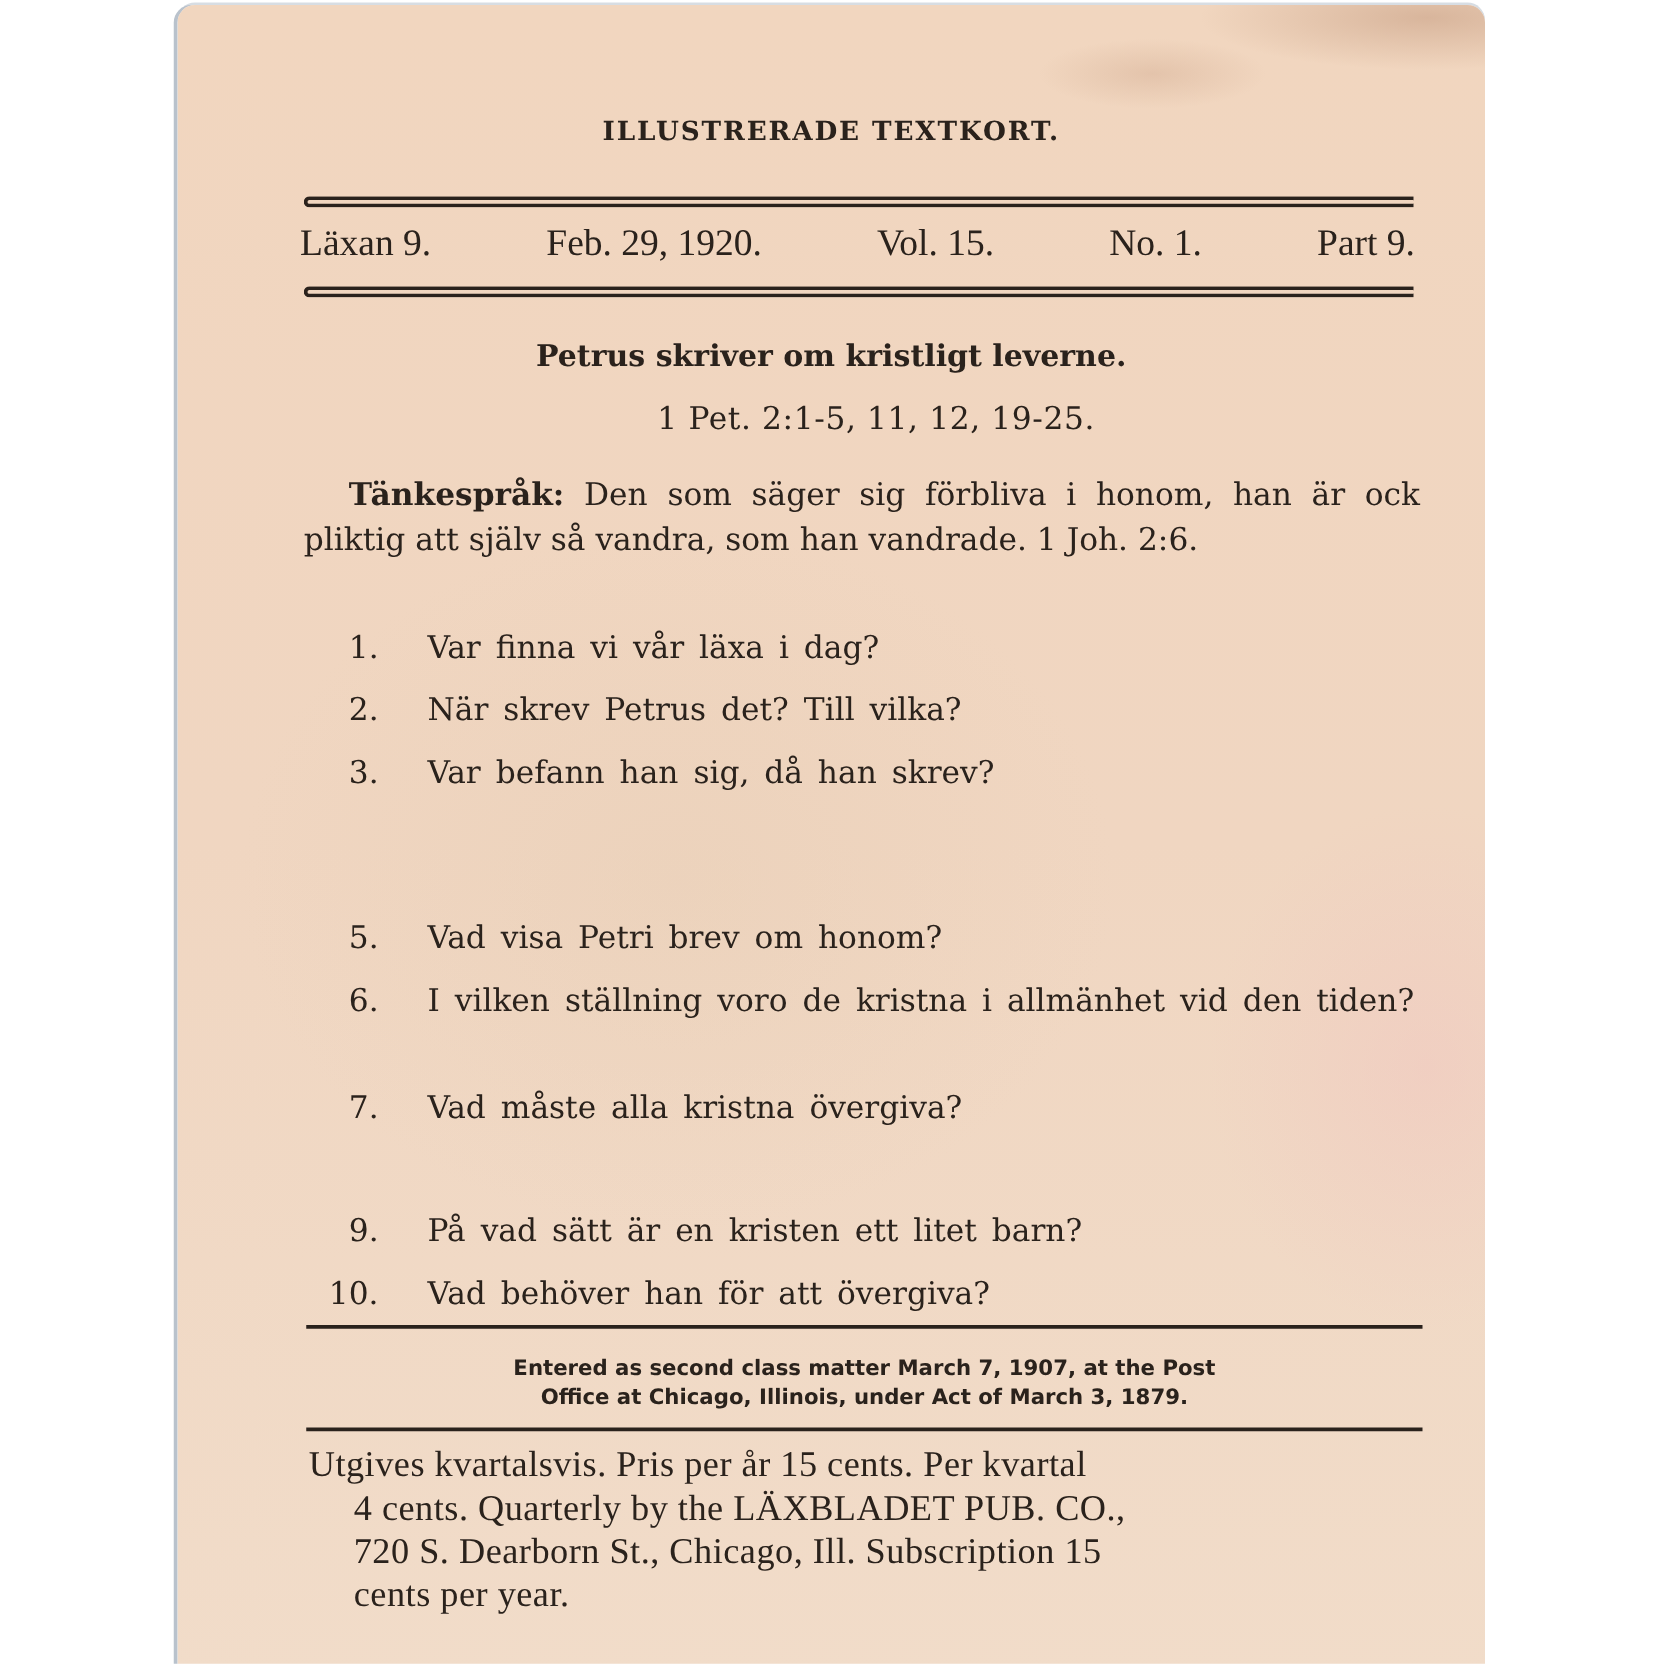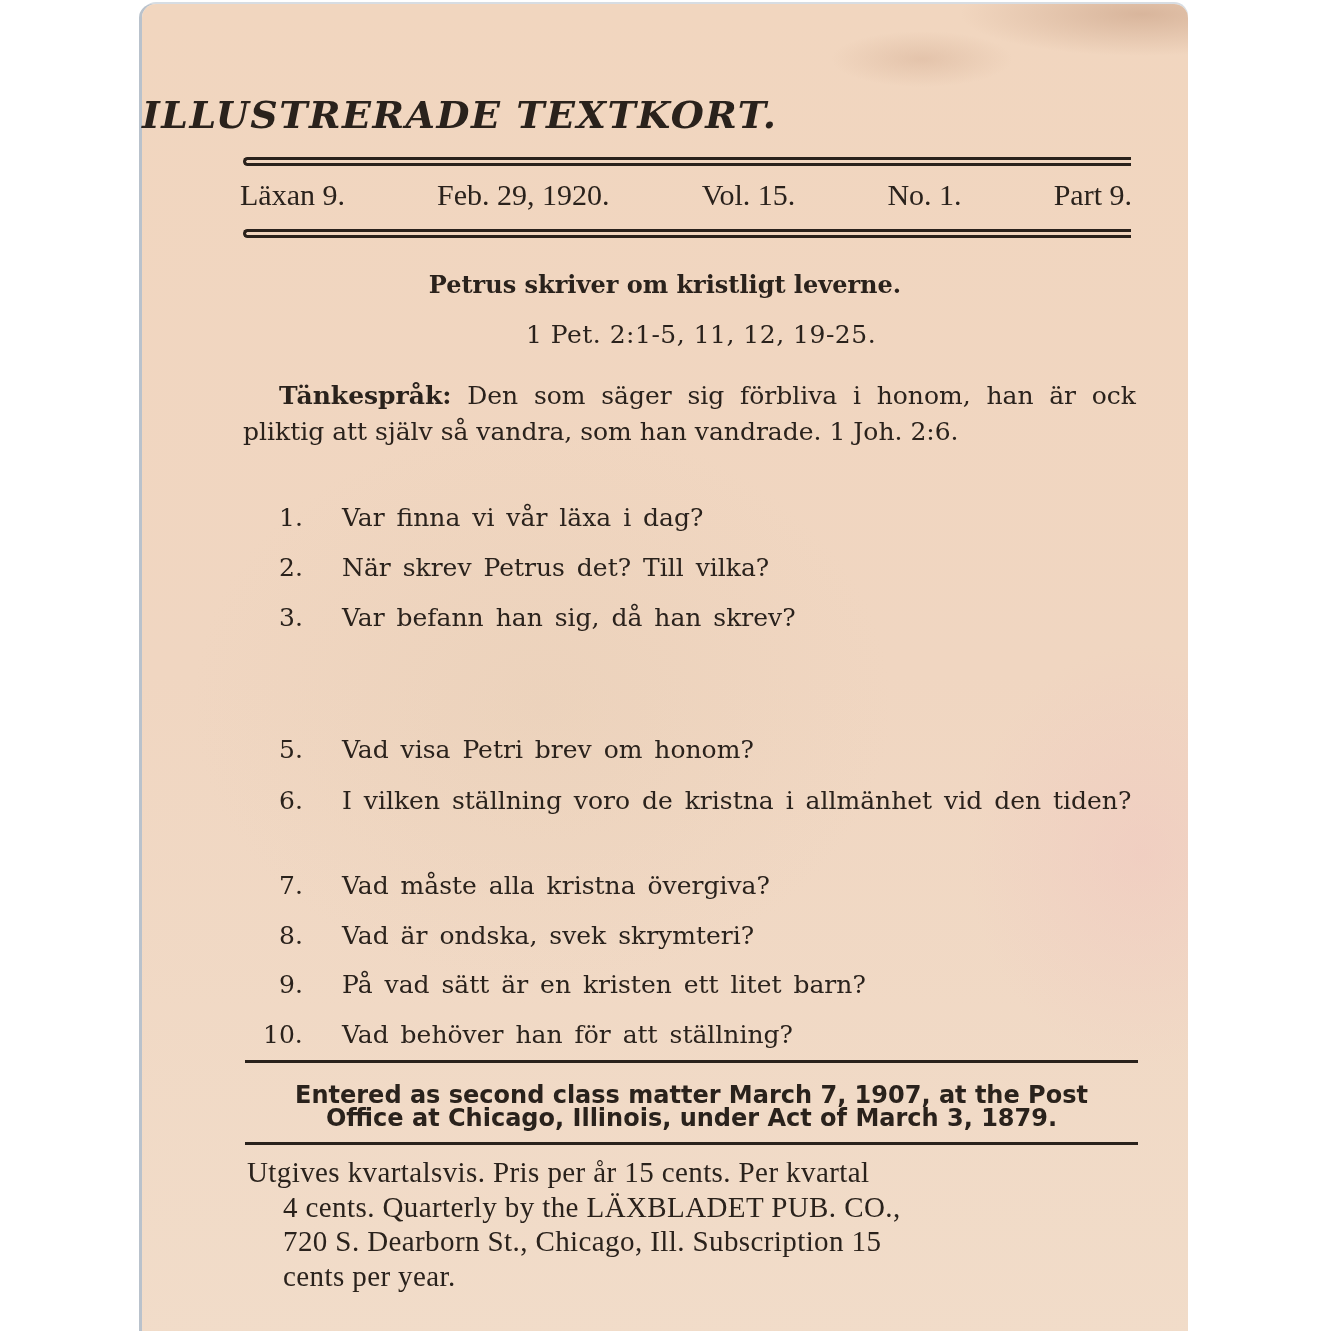--- a/index.html
+++ b/index.html
@@ -14,37 +14,37 @@
       radial-gradient(ellipse 130px 40px at 780px 55px, rgba(180,130,100,0.22), rgba(180,130,100,0) 70%),
       radial-gradient(ellipse 250px 300px at 1000px 850px, rgba(240,190,190,0.35), rgba(240,190,190,0) 70%),
       radial-gradient(ellipse 500px 400px at 400px 700px, rgba(230,205,180,0.4), rgba(230,205,180,0) 70%),
       linear-gradient(180deg,#f1d6bf 0%,#f0d6c1 50%,#f1dcc9 100%);
     border-radius:14px 14px 0 0;
     box-shadow: -3px 0 0 #b9c2cc, 0 -2px 0 #d7dde3;
   }
   .ink { color:#2a221c; }
   .abs { position:absolute; }
   .title {
-    left:0; width:1046px; top:88px; text-align:left;
-    font-family:"DejaVu Serif", serif; font-weight:bold; font-size:38px; letter-spacing:1.5px;font-style:italic;
+    left:0; width:1046px; top:88px; text-align:center;
+    font-family:"DejaVu Serif", serif; font-weight:bold; font-size:21px; letter-spacing:1.5px;
   }
   .dbl-rule { position:absolute; left:101px; width:888px; height:9px;
     border-top:3px solid #2a221c; border-bottom:3px solid #2a221c; border-left:3px solid #2a221c;
     border-radius:6px 0 0 6px; box-sizing:border-box; }
   .meta-row { position:absolute; left:98px; width:892px; top:174px; display:flex; justify-content:space-between;
     font-family:"Liberation Serif", serif; font-size:30px;align-items:flex-end; }
   .subtitle { left:0; width:1046px; top:266px; text-align:center; font-family:"DejaVu Serif", serif; font-weight:bold; font-size:24px; }
   .ref { left:0; width:1046px; top:316px; text-align:center; font-family:"DejaVu Serif", serif; font-size:25px; letter-spacing:0.5px;margin-left:36px; }
   .para { position:absolute; left:101px; width:893px; font-family:"DejaVu Serif", serif; font-size:25px; line-height:36px; text-align:justify; }
   .para .lead { font-weight:bold; }
   .q { position:absolute; left:101px; width:893px; font-family:"DejaVu Serif", serif; font-size:25px; line-height:36px; text-align:justify; word-spacing:4px; }
   .q .num-wrap { display:inline-block; margin-left:36px; width:63px; }
   .single-rule { position:absolute; left:103px; width:893px; height:3px; background:#2a221c; }
   .entered { position:absolute; left:103px; width:893px; top:1080px; text-align:center;
-    font-family:"DejaVu Sans", sans-serif; font-weight:bold; font-size:24px; line-height:23px; }
+    font-family:"DejaVu Sans", sans-serif; font-weight:bold; font-size:17px; line-height:23px; }
   .pub { position:absolute; left:105px; width:890px; top:1151px; font-family:"Liberation Serif", serif; font-size:29px; line-height:34.5px; text-align:justify; letter-spacing:0.4px; }
   .pub .rest { display:block; padding-left:36px; }
 </style>
 </head>
 <body>
 
 <div class="card">
 
   <div class="abs title ink">ILLUSTRERADE TEXTKORT.</div>
 
@@ -79,28 +79,25 @@
   </div>
   <div class="q ink" style="top:728px;">
     <span class="num-wrap">5.</span><span>Vad visa Petri brev om honom?</span>
   </div>
   <div class="q ink" style="top:779px;">
     <span class="num-wrap">6.</span><span>I vilken ställning voro de kristna i allmänhet vid den tiden?</span>
   </div>
   <div class="q ink" style="top:864px;">
     <span class="num-wrap">7.</span><span>Vad måste alla kristna övergiva?</span>
   </div>
-  <div class="q ink" style="top:914px;">
-    <span class="num-wrap">8.</span><span>Vad är ondska, svek skrymteri?</span>
-  </div>
   <div class="q ink" style="top:963px;">
     <span class="num-wrap">9.</span><span>På vad sätt är en kristen ett litet barn?</span>
   </div>
   <div class="q ink" style="top:1013px;">
-    <span class="num-wrap" style="margin-left:20px;width:79px;">10.</span><span>Vad behöver han för att ställning?</span>
+    <span class="num-wrap" style="margin-left:20px;width:79px;">10.</span><span>Vad behöver han för att övergiva?</span>
   </div>
 
   <div class="single-rule" style="top:1056px;"></div>
 
   <div class="entered ink">
     <div>Entered as second class matter March 7, 1907, at the Post</div>
     <div>Office at Chicago, Illinois, under Act of March 3, 1879.</div>
   </div>
 
   <div class="single-rule" style="top:1138px;"></div>

